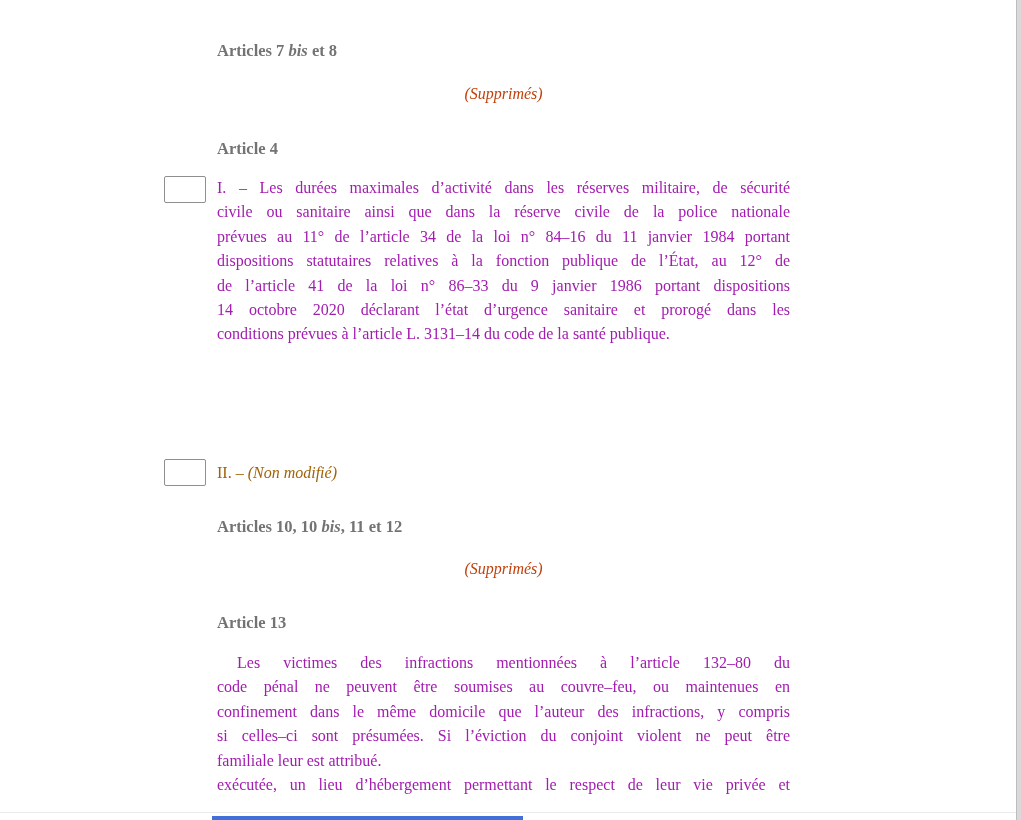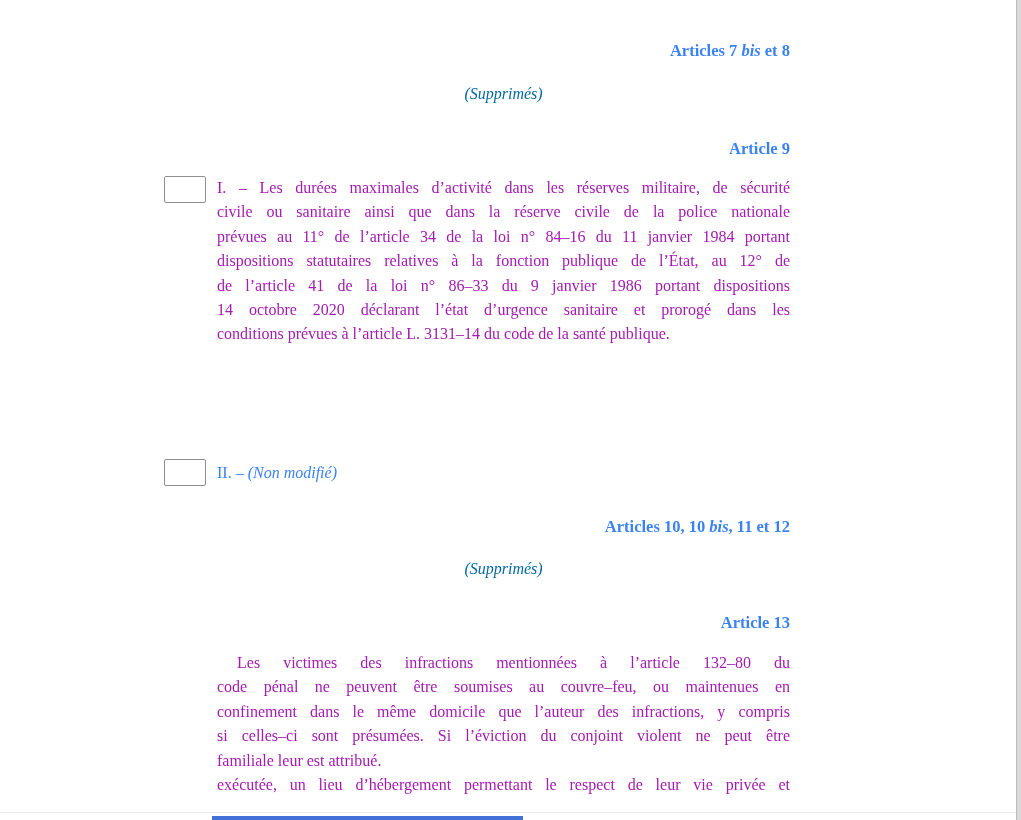--- a/index.html
+++ b/index.html
@@ -20,37 +20,37 @@
     position: absolute;
     left: 0; top: 0;
     width: 1016px;
     height: 812px;
     background: #ffffff;
   }
   .heading {
     position: absolute;
     left: 217px;
     width: 573px;
-    text-align: right;
+    text-align: left;
     font-weight: bold;
     font-size: 16.5px;
     line-height: 19px;
-    color: #3b82f6;
+    color: #737373;
     white-space: nowrap;
   }
   .heading .em { font-style: italic; }
   .subnote {
     position: absolute;
     left: 217px;
     width: 573px;
     text-align: center;
     font-style: italic;
     font-size: 16px;
     line-height: 19px;
-    color: #0369a1;
+    color: #c2410c;
     white-space: nowrap;
   }
   .para {
     position: absolute;
     left: 217px;
     width: 573px;
     font-size: 16px;
     color: #a21caf;
   }
   .line {
@@ -79,21 +79,21 @@
     border: 1px solid #8f8f8f;
     border-radius: 2px;
     box-sizing: content-box;
   }
   .inline-para {
     position: absolute;
     left: 217px;
     width: 573px;
     font-size: 16px;
     line-height: 24.4px;
-    color: #3b82f6;
+    color: #a16207;
     white-space: nowrap;
   }
   .inline-para .it { font-style: italic; }
   .page-bottom-line {
     position: absolute;
     left: 0;
     top: 812px;
     width: 1016px;
     height: 1px;
     background: #ebebeb;
@@ -118,21 +118,21 @@
 <body>
 
 <div class="viewport">
 
   <div class="content">
 
     <div class="heading" style="top:41px;"><span>Articles 7 </span><span class="em">bis</span><span> et 8</span></div>
 
     <div class="subnote" style="top:84px;">(Supprimés)</div>
 
-    <div class="heading" style="top:139px;">Article 9</div>
+    <div class="heading" style="top:139px;">Article 4</div>
 
     <div class="empty-box" style="top:176px;"></div>
 
     <div class="para" style="top:176px;">
       <span class="line">I. – Les durées maximales d’activité dans les réserves militaire, de sécurité</span>
       <span class="line">civile ou sanitaire ainsi que dans la réserve civile de la police nationale</span>
       <span class="line">prévues au 11° de l’article 34 de la loi n° 84–16 du 11 janvier 1984 portant</span>
       <span class="line">dispositions statutaires relatives à la fonction publique de l’État, au 12° de</span>
       <span class="line">de l’article 41 de la loi n° 86–33 du 9 janvier 1986 portant dispositions</span>
       <span class="line">14 octobre 2020 déclarant l’état d’urgence sanitaire et prorogé dans les</span>

